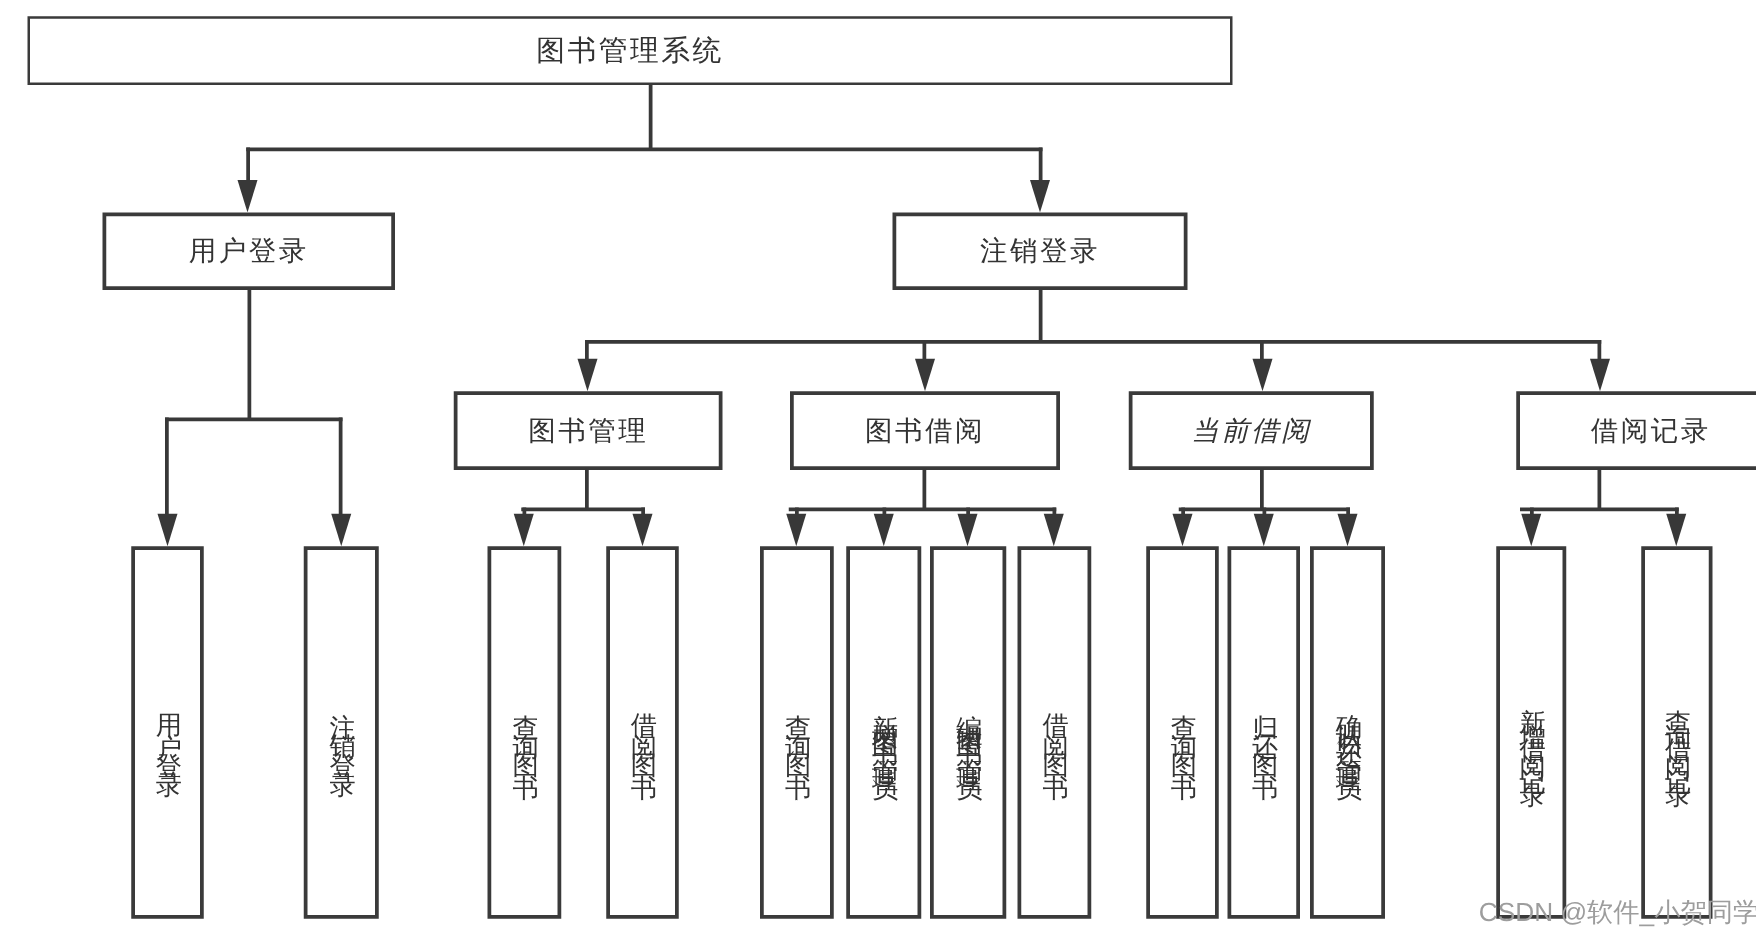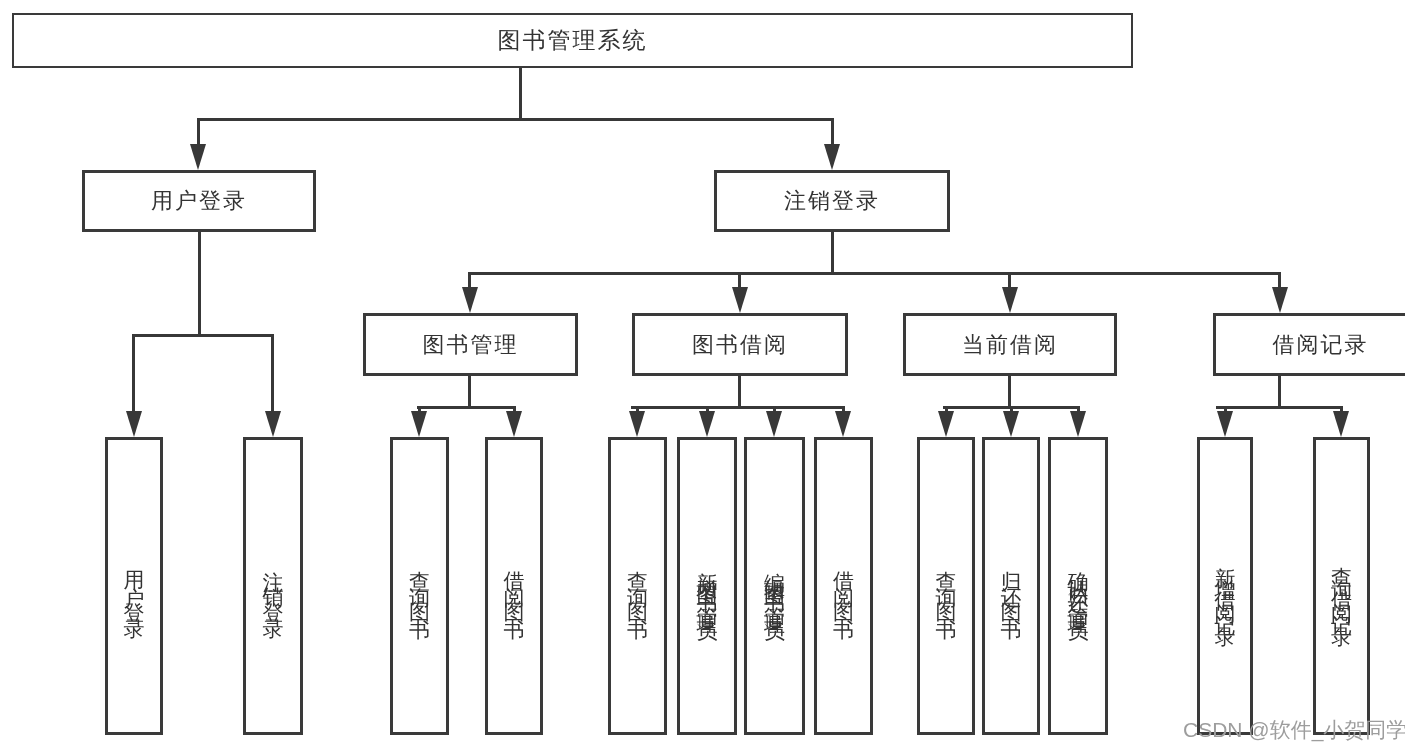--- a/index.html
+++ b/index.html
@@ -59,21 +59,21 @@
     color: #9d9d9d;
     z-index: 5;
     white-space: nowrap;
   }
 </style>
 </head>
 <body>
 
 <div id="stage">
 
-  <div class="node root-node" style="left:12px; top:13px; width:1121px; height:55px;">图书管理系统</div>
+  <div class="node root-node" style="left:22px; top:13px; width:964px; height:55px;">图书管理系统</div>
 
   <div class="vline" style="left:519px; top:68px; height:52px;"></div>
   <div class="hline" style="left:197px; top:118px; width:637px;"></div>
   <div class="vline" style="left:197px; top:118px; height:30px;"></div>
   <div class="vline" style="left:831px; top:118px; height:30px;"></div>
   <div class="arrow" style="left:190px; top:144px;"></div>
   <div class="arrow" style="left:824px; top:144px;"></div>
 
   <div class="node" style="left:82px; top:170px; width:234px; height:62px;">用户登录</div>
   <div class="node" style="left:714px; top:170px; width:236px; height:62px;">注销登录</div>
@@ -91,21 +91,21 @@
   <div class="vline" style="left:738px; top:272px; height:18px;"></div>
   <div class="vline" style="left:1008px; top:272px; height:18px;"></div>
   <div class="vline" style="left:1278px; top:272px; height:18px;"></div>
   <div class="arrow" style="left:462px; top:287px;"></div>
   <div class="arrow" style="left:732px; top:287px;"></div>
   <div class="arrow" style="left:1002px; top:287px;"></div>
   <div class="arrow" style="left:1272px; top:287px;"></div>
 
   <div class="node" style="left:363px; top:313px; width:215px; height:63px;">图书管理</div>
   <div class="node" style="left:632px; top:313px; width:216px; height:63px;">图书借阅</div>
-  <div class="node" style="left:903px; top:313px; width:214px; height:63px;">当前借阅</div>
+  <div class="node" style="left:903px; top:313px; width:196px; height:63px;font-style:italic;">当前借阅</div>
   <div class="node" style="left:1173px; top:313px; width:215px; height:63px;margin-left:40px;">借阅记录</div>
 
   <div class="vline" style="left:468px; top:375px; height:33px;"></div>
   <div class="vline" style="left:738px; top:375px; height:33px;"></div>
   <div class="vline" style="left:1008px; top:375px; height:33px;"></div>
   <div class="vline" style="left:1278px; top:375px; height:33px;"></div>
 
   <div class="hline" style="left:417px; top:406px; width:99px;"></div>
   <div class="vline" style="left:418px; top:406px; height:8px;"></div>
   <div class="vline" style="left:513px; top:406px; height:8px;"></div>

